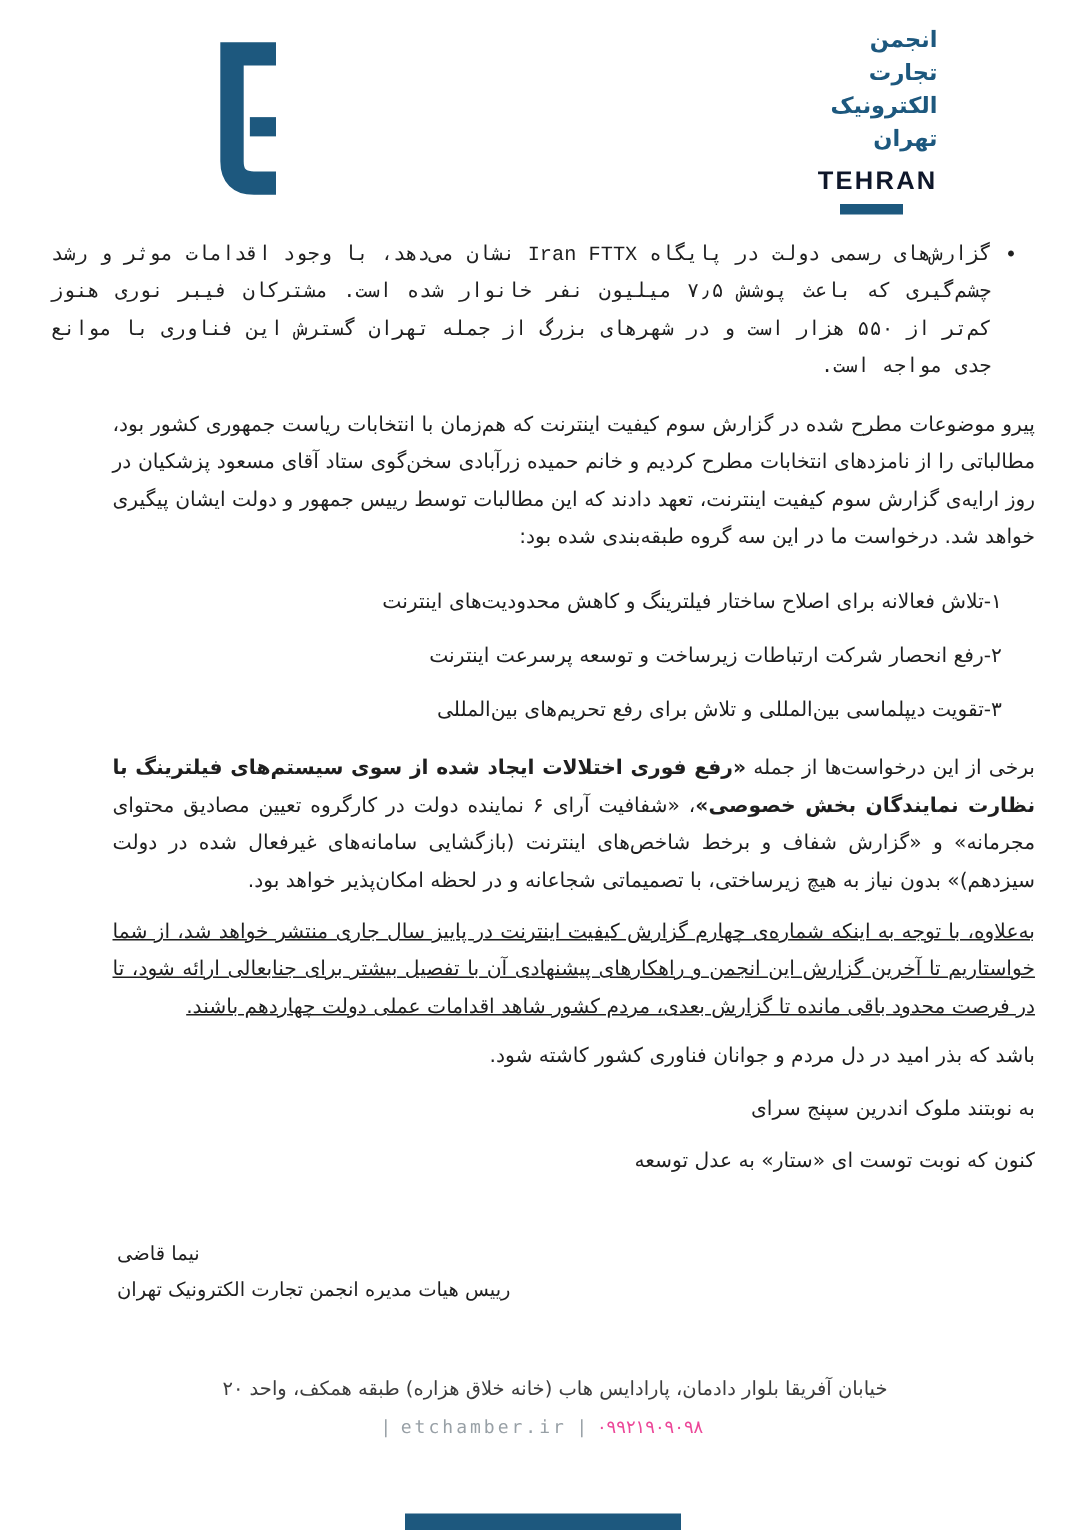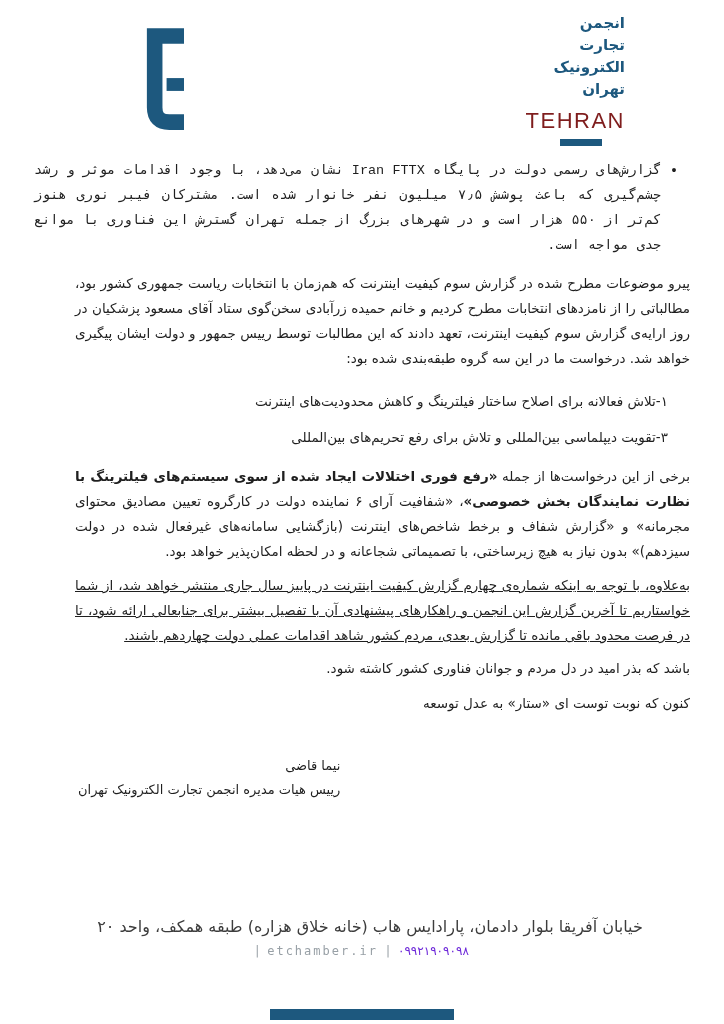--- a/index.html
+++ b/index.html
@@ -15,22 +15,22 @@
     display:flex; justify-content:space-between; align-items:center;
     padding:12px 99px 0 140px; height:146px;
   }
   .logo-mark { width:44px; height:110px; }
   .org-block { text-align:right; direction:rtl; }
   .org-name-fa {
     color:#1d587e; font-weight:bold; font-size:15px; line-height:22px;
     white-space:pre-line;
   }
   .org-name-en {
-    direction:ltr; color:#7f1d1d; font-family:"Liberation Sans", sans-serif;
-    font-weight:normal; font-size:22px; letter-spacing:1.5px; margin-top:8px;
+    direction:ltr; color:#0f172a; font-family:"Liberation Sans", sans-serif;
+    font-weight:bold; font-size:17px; letter-spacing:1.5px; margin-top:8px;
   }
   .org-underline {
     width:42px; height:7px; background:#1d587e;
     margin-top:5px; margin-left:auto; margin-right:23px;
   }
 
   
   .content {
     direction:rtl; padding:0 34px; margin-top:12px;
     font-size:13.5px; line-height:25px; text-align:justify; color:#1f1f1f;
@@ -40,37 +40,37 @@
   .bullet-row p { flex:1 1 auto;font-family:Liberation Mono, monospace; }
   .para { margin-bottom:9px;margin-left:41px; }
   .demand-list { padding-right:22px; margin:18px 0 14px 0; }
   .demand { margin-bottom:11px; text-align:right; }
   .para-requests { margin-bottom:9px; }
   .para-requests strong { font-weight:bold; }
   .para-next { margin-bottom:8px;text-decoration:underline; }
   .single-line { text-align:right; margin-bottom:10px; }
   .signature-row { display:flex; justify-content:flex-end; margin-top:38px; }
   .signature {
-    text-align:right; line-height:24px; font-size:13px;
+    text-align:left; line-height:24px; font-size:13px;
     margin-left:44px; direction:rtl;
   }
 
   
   .page-footer { position:absolute; left:0; right:0; bottom:0; text-align:center; }
   .footer-address {
-    direction:rtl; font-size:16px; color:#3d3d3d; line-height:18px;
+    direction:rtl; font-size:13px; color:#3d3d3d; line-height:18px;
     position:absolute; bottom:88px; left:16px; right:0;
   }
   .footer-contact {
     direction:ltr; font-size:12px; color:#98a0a6; line-height:18px;
     position:absolute; bottom:64px; left:0; right:0;
     display:flex; justify-content:center; align-items:center; gap:8px;
   }
   .footer-contact .site { font-family:"DejaVu Sans Mono", monospace; letter-spacing:2px;text-align:center; }
-  .footer-contact .phone { color:#6d28d9; }
+  .footer-contact .phone { color:#ec4899; }
   .footer-bar {
     position:absolute; bottom:4px; left:50%; transform:translateX(-50%);
     width:184px; height:11px; background:#1d587e;
   }
 </style>
 </head>
 <body>
 
 <div class="page">
 
@@ -93,29 +93,31 @@
 
     <div class="bullet-row">
       <span class="bullet-dot">•</span>
       <p>گزارش‌های رسمی دولت در پایگاه Iran FTTX نشان می‌دهد، با وجود اقدامات موثر و رشد چشم‌گیری که باعث پوشش ۷٫۵ میلیون نفر خانوار شده است. مشترکان فیبر نوری هنوز کم‌تر از ۵۵۰ هزار است و در شهرهای بزرگ از جمله تهران گسترش این فناوری با موانع جدی مواجه است.</p>
     </div>
 
     <p class="para">پیرو موضوعات مطرح شده در گزارش سوم کیفیت اینترنت که هم‌زمان با انتخابات ریاست جمهوری کشور بود، مطالباتی را از نامزدهای انتخابات مطرح کردیم و خانم حمیده زرآبادی سخن‌گوی ستاد آقای مسعود پزشکیان در روز ارایه‌ی گزارش سوم کیفیت اینترنت، تعهد دادند که این مطالبات توسط رییس جمهور و دولت ایشان پیگیری خواهد شد. درخواست ما در این سه گروه طبقه‌بندی شده بود:</p>
 
     <div class="demand-list">
       <p class="demand">۱-تلاش فعالانه برای اصلاح ساختار فیلترینگ و کاهش محدودیت‌های اینترنت</p>
+      <p class="demand">۲-رفع انحصار شرکت ارتباطات زیرساخت و توسعه پرسرعت اینترنت</p>
       <p class="demand">۳-تقویت دیپلماسی بین‌المللی و تلاش برای رفع تحریم‌های بین‌المللی</p>
     </div>
 
     <p class="para para-requests"><span>برخی از این درخواست‌ها از جمله </span><strong>«رفع فوری اختلالات ایجاد شده از سوی سیستم‌های فیلترینگ با نظارت نمایندگان بخش خصوصی»</strong><span>، «شفافیت آرای ۶ نماینده دولت در کارگروه تعیین مصادیق محتوای مجرمانه» و «گزارش شفاف و برخط شاخص‌های اینترنت (بازگشایی سامانه‌های غیرفعال شده در دولت سیزدهم)» بدون نیاز به هیچ زیرساختی، با تصمیماتی شجاعانه و در لحظه امکان‌پذیر خواهد بود.</span></p>
 
     <p class="para para-next">به‌علاوه، با توجه به اینکه شماره‌ی چهارم گزارش کیفیت اینترنت در پاییز سال جاری منتشر خواهد شد، از شما خواستاریم تا آخرین گزارش این انجمن و راهکارهای پیشنهادی آن با تفصیل بیشتر برای جنابعالی ارائه شود، تا در فرصت محدود باقی مانده تا گزارش بعدی، مردم کشور شاهد اقدامات عملی دولت چهاردهم باشند.</p>
 
     <p class="single-line">باشد که بذر امید در دل مردم و جوانان فناوری کشور کاشته شود.</p>
 
+    <p class="single-line">به نوبتند ملوک اندرین سپنج سرای</p>
     <p class="single-line">کنون که نوبت توست ای «ستار» به عدل توسعه</p>
 
     <div class="signature-row">
       <div class="signature">
         <div>نیما قاضی</div>
         <div>رییس هیات مدیره انجمن تجارت الکترونیک تهران</div>
       </div>
     </div>
 
   </main>

